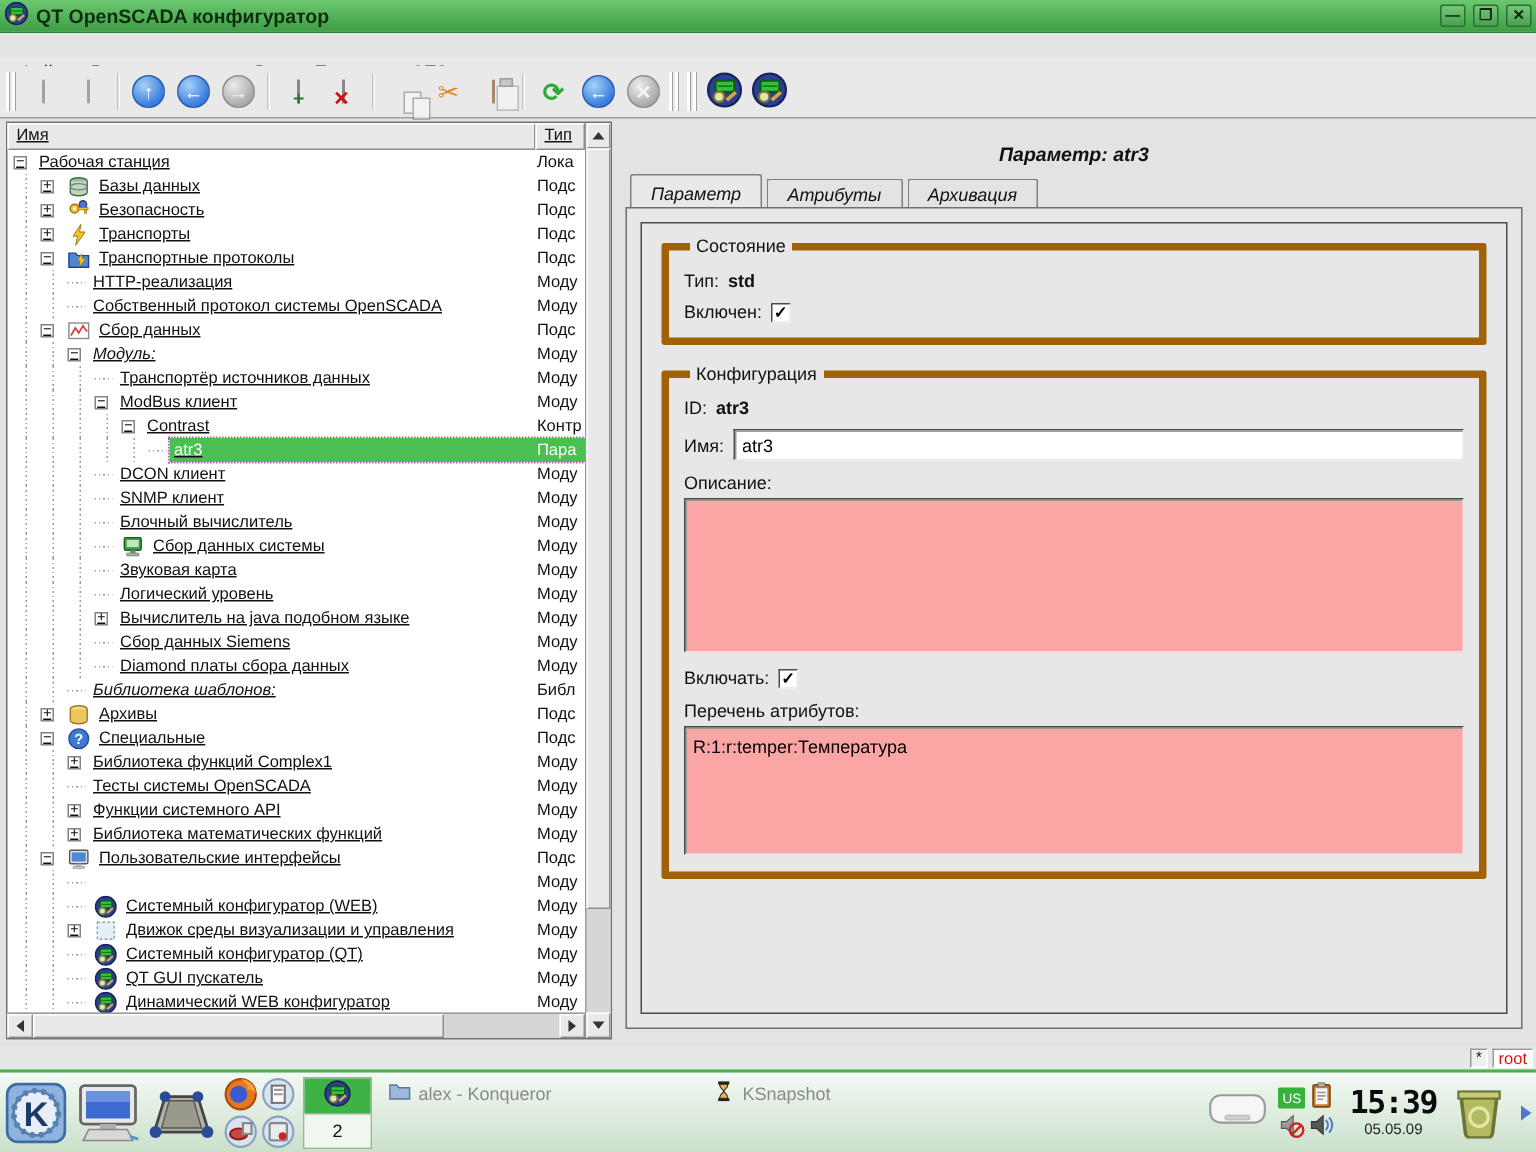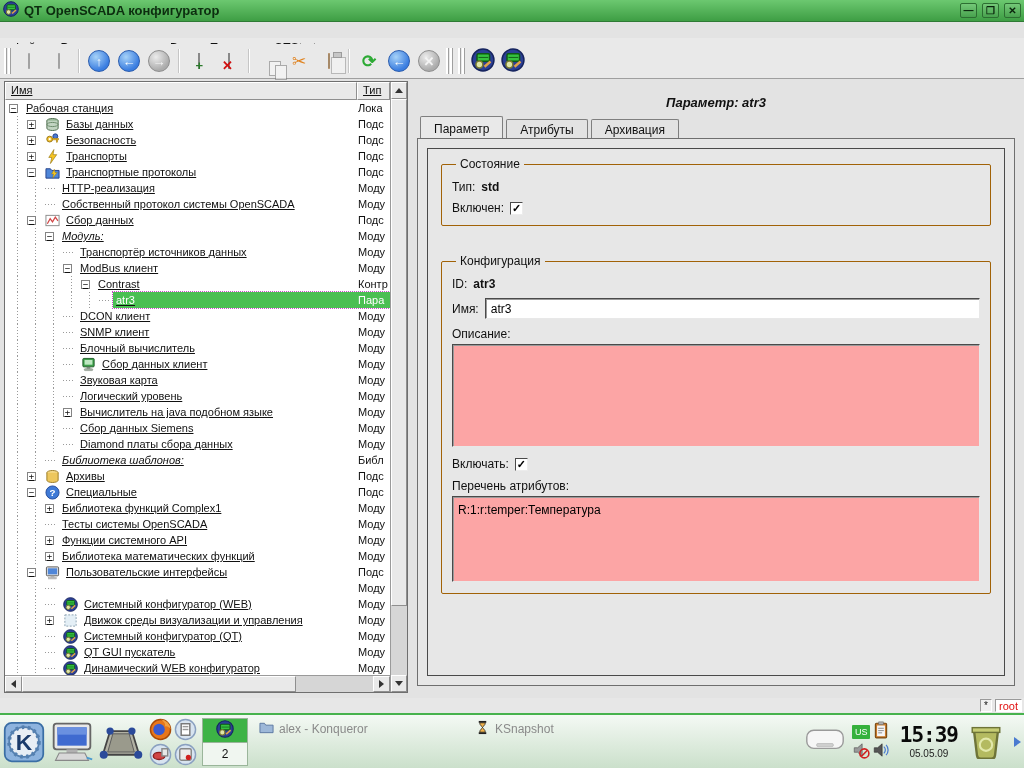--- a/index.html
+++ b/index.html
@@ -86,26 +86,26 @@
   .tri.up { border-left:4px solid transparent; border-right:4px solid transparent; border-bottom:5px solid #333; }
   .tri.down { border-left:4px solid transparent; border-right:4px solid transparent; border-top:5px solid #333; }
   .tri.left { border-top:4px solid transparent; border-bottom:4px solid transparent; border-right:5px solid #333; }
   .tri.right { border-top:4px solid transparent; border-bottom:4px solid transparent; border-left:5px solid #333; }
 
   
   .rpanel { position:absolute; top:79px; left:412px; width:608px; height:619px; }
   .rtitle { text-align:center; font-weight:bold; font-style:italic; font-size:13px; margin-top:16px; }
   .tabs { position:absolute; top:37px; left:8px; right:8px; height:23px; display:flex; align-items:flex-end; }
   .tab { border:1px solid #7f7f7f; border-bottom:none; background:#e3e3e3; padding:3px 13px 2px;
-    margin-right:3px; border-radius:2px 2px 0 0; font-size:12px; height:20px; }
+    margin-right:3px; border-radius:2px 2px 0 0; font-size:12px; height:20px;font-style:italic; }
   .tab.active { background:#e9e9e9; height:23px; padding-top:5px; }
   .pane { position:absolute; top:59px; left:5px; right:5px; bottom:12px; border:1px solid #6f6f6f; background:#e7e7e7; }
   .pane-inner { position:absolute; left:9px; right:9px; top:9px; bottom:9px; border:1px solid #4a4a4a; background:#e7e7e7;
     padding:8px 13px; overflow:hidden; }
-  fieldset.group { border:1px solid #a16207; border-radius:2px; padding:2px 10px 8px; margin-bottom:28px; }
+  fieldset.group { border:5px solid #a16207; border-radius:2px; padding:2px 10px 8px; margin-bottom:12px; }
   fieldset.group legend { padding:0 4px; margin-left:4px; font-size:12px; }
   .frow { display:flex; align-items:center; margin:7px 0 2px; gap:6px; font-size:12px; }
   .bval { font-weight:bold; }
   .cb { width:13px; height:13px; background:#fff; border:1px solid; border-color:#4a4a4a #ececec #ececec #4a4a4a;
     display:inline-flex; align-items:center; justify-content:center; font-size:11px; font-weight:bold; color:#000; }
   .text-input { flex:1; height:21px; background:#fff; border:1px solid; border-color:#4a4a4a #e8e8e8 #e8e8e8 #4a4a4a;
     box-shadow:inset 1px 1px 0 #9a9a9a; padding:2px 5px; font:12px "Liberation Sans",sans-serif; }
   .flabel { font-size:12px; margin:8px 0 3px; }
   .text-area { width:100%; background:#fca5a5; border:1px solid; border-color:#4a4a4a #e8e8e8 #e8e8e8 #4a4a4a;
     box-shadow:inset 1px 1px 0 #9a9a9a; resize:none; font:12px "Liberation Sans",sans-serif; padding:6px 5px; }
@@ -462,21 +462,21 @@
           <span class="conn"></span>
           <span class="rowfill">
             <span class="ticon">
               <svg width="15" height="15" viewBox="0 0 16 16">
                 <rect x="2" y="1.5" width="12" height="9" rx="1" fill="#3da04a" stroke="#1e5a28"></rect>
                 <rect x="3.8" y="3.2" width="8.4" height="5" fill="#bfe8c2"></rect>
                 <rect x="6" y="10.5" width="4" height="2" fill="#7a8a7a"></rect>
                 <rect x="3.5" y="12.5" width="9" height="2" rx="0.8" fill="#a8b4a8" stroke="#6a766a" stroke-width="0.5"></rect>
               </svg>
             </span>
-            <span class="tlabel">Сбор данных клиент</span>
+            <span class="tlabel">Сбор данных системы</span>
           </span>
           <span class="ttype">Моду</span>
         </div>
         <div class="trow">
           <span class="ind"></span>
           <span class="ind"></span>
           <span class="ind"></span>
           <span class="conn"></span>
           <span class="rowfill">
             <span class="tlabel">Звуковая карта</span>

